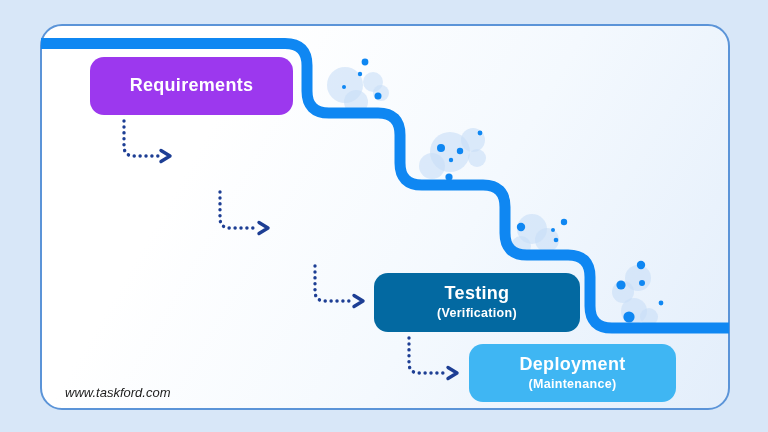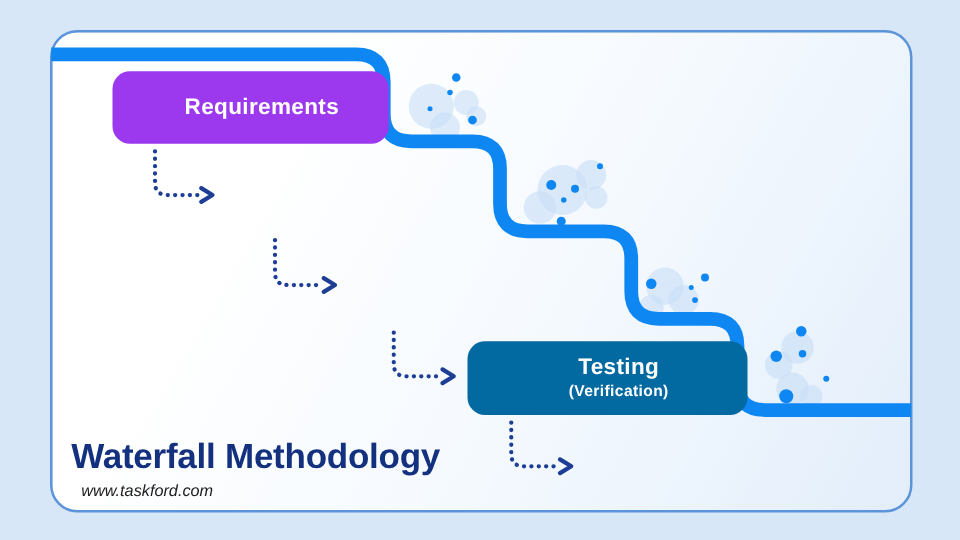--- a/index.html
+++ b/index.html
@@ -11,21 +11,21 @@
   .canvas{position:absolute;inset:0;width:768px;height:432px;}
   .card{
     position:absolute;left:40px;top:24px;width:690px;height:386px;
     box-sizing:border-box;border:2px solid #5b94d8;border-radius:22px;
     background:linear-gradient(120deg,#ffffff 25%,#f4f9fe 60%,#e3eefb 100%);
   }
   .overlay{position:absolute;left:0;top:0;width:768px;height:432px;pointer-events:none;}
   .stage{
     position:absolute;border-radius:14px;color:#ffffff;
     display:flex;flex-direction:column;align-items:center;justify-content:center;
-    font-weight:bold;letter-spacing:.3px;text-align:center;z-index:3;padding-left:18px;
+    font-weight:bold;letter-spacing:.3px;text-align:center;z-index:3;
   }
   .stage .label{font-size:18px;line-height:1.1;}
   .stage .sub{font-size:12.5px;line-height:1.15;margin-top:2px;}
   #stage-0{left:90px;top:57px;width:203px;height:58px;}
   #stage-1{left:185px;top:129px;width:205px;height:58px;}
   #stage-2{left:280px;top:203px;width:204px;height:58px;}
   #stage-3{left:374px;top:273px;width:206px;height:59px;}
   #stage-4{left:469px;top:344px;width:207px;height:58px;}
   .title{
     position:absolute;left:57px;top:349px;z-index:3;
@@ -119,17 +119,20 @@
     </g>
   </svg>
 
   <div class="stage" id="stage-0" style="background: rgb(156, 56, 238);">
     <span class="label">Requirements</span>
   </div>
   <div class="stage" id="stage-3" style="background: #0369a1;">
     <span class="label">Testing</span>
     <span class="sub">(Verification)</span>
   </div>
+  <div class="stage" id="stage-4" style="background: rgb(63, 182, 243);">
+    <span class="label">Deployment</span>
+    <span class="sub">(Maintenance)</span>
+  </div>
 
-  <div class="title" style="color: rgb(20, 49, 127);">Waterfall Methodology</div>
   <div class="site">www.taskford.com</div>
 
 </div>
 
 </body></html>

